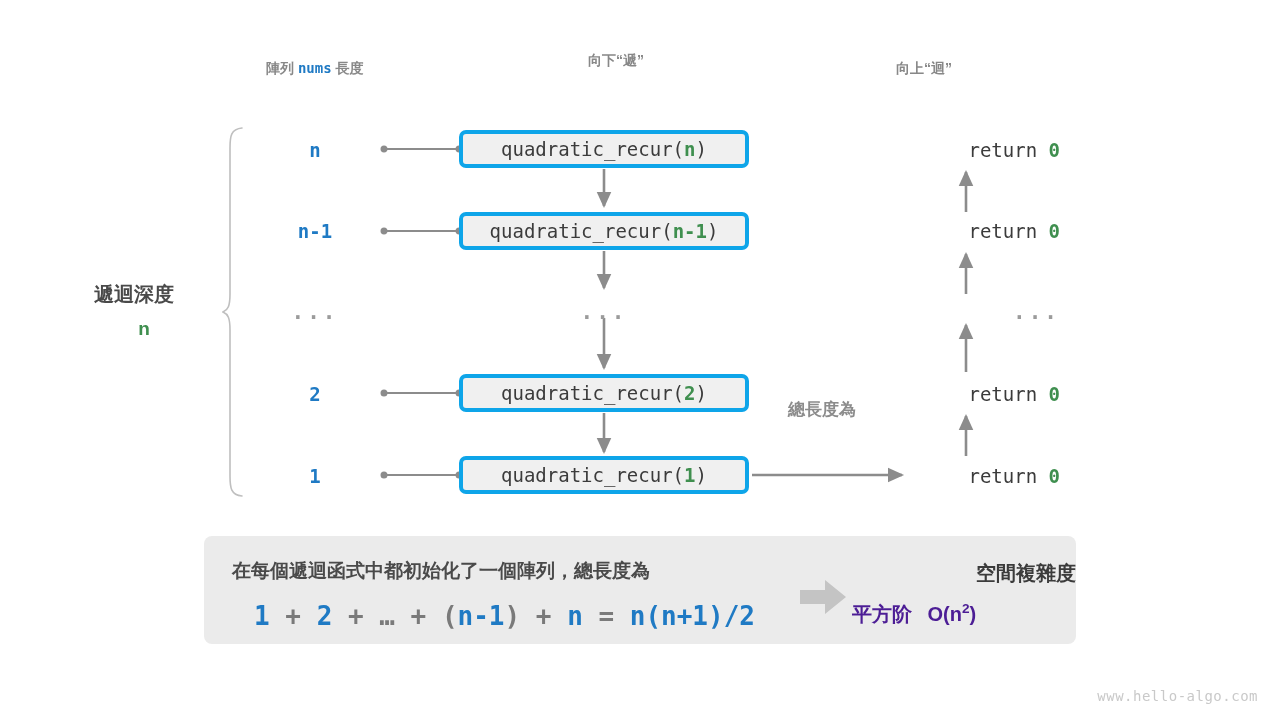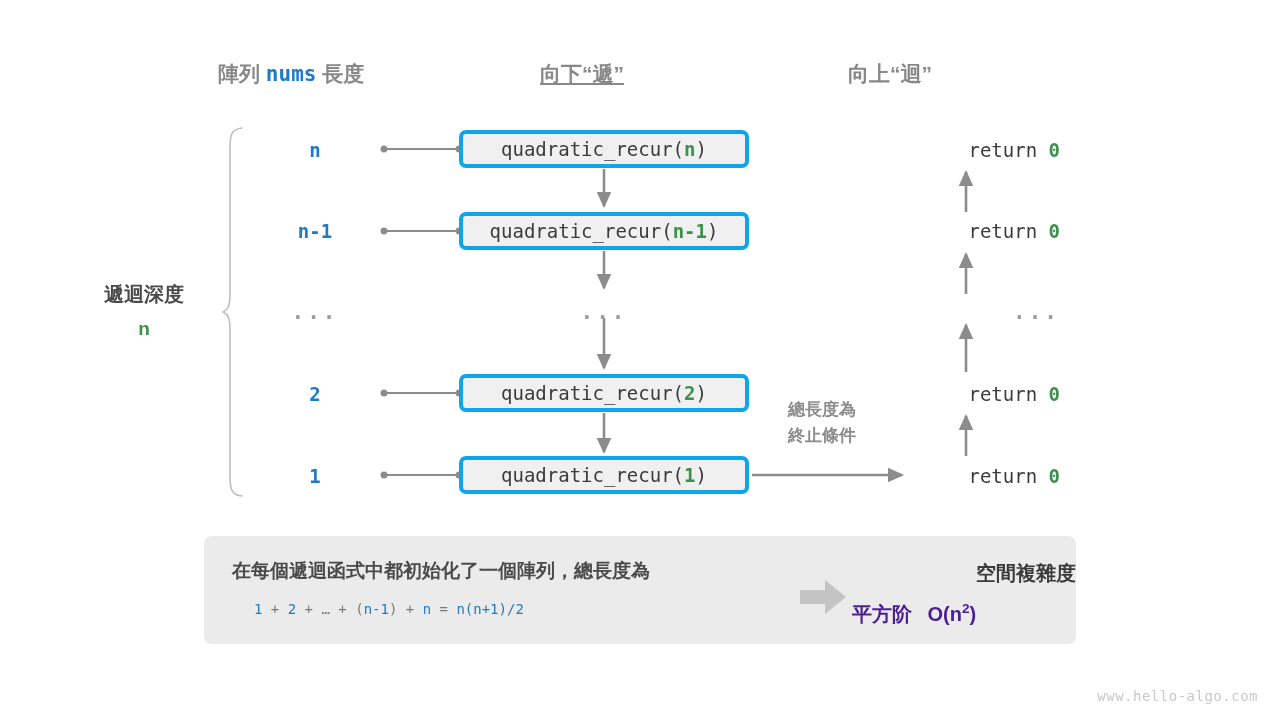--- a/index.html
+++ b/index.html
@@ -11,41 +11,41 @@
     width: 1280px;
     height: 720px;
     position: relative;
     overflow: hidden;
     font-family: "Liberation Sans", "DejaVu Sans", sans-serif;
     -webkit-font-smoothing: antialiased;
   }
   
   .col-head {
     position: absolute;
-    font-size: 21px;
+    font-size: 14px;
     font-weight: bold;
     color: #888888;
     white-space: nowrap;
+    margin-left: 48px;
   }
   .col-head .nums {
     color: #1f7ac4;
     font-family: "DejaVu Sans Mono", "Liberation Mono", monospace;
     font-weight: bold;
   }
   #head-array   { left: 218px; top: 60px; }
-  #head-down    { left: 540px; top: 60px; text-decoration: underline; }
+  #head-down    { left: 540px; top: 52px; }
   #head-up      { left: 848px; top: 60px; }
 
   
   #depth-label {
     position: absolute;
     left: 94px;
     top: 281px;
     width: 100px;
-    text-align: center;
     font-size: 20px;
     font-weight: bold;
     color: #4a4a4a;
     white-space: nowrap;
   }
   #depth-value {
     position: absolute;
     left: 94px;
     top: 318px;
     width: 100px;
@@ -172,22 +172,22 @@
     top: 558px;
     font-size: 19px;
     font-weight: bold;
     color: #4a4a4a;
     white-space: nowrap;
   }
   #summary-formula {
     position: absolute;
     left: 254px;
     top: 601px;
-    font-size: 14px;
-    font-weight: normal;
+    font-size: 26px;
+    font-weight: bold;
     color: #7a7a7a;
     font-family: "DejaVu Sans Mono", "Liberation Mono", monospace;
     white-space: nowrap;
     text-align: center;
   }
   #summary-formula .b { color: #1f7ac4; }
   #summary-arrow {
     position: absolute;
     left: 800px;
     top: 580px;
@@ -334,21 +334,20 @@
   <span>return</span>
   <span class="zero">0</span>
 </div>
 <div class="ret" style="top:465px;">
   <span>return</span>
   <span class="zero">0</span>
 </div>
 
 <div id="trigger-note">
   <div>總長度為</div>
-  <div>終止條件</div>
 </div>
 
 <div id="summary"></div>
 <div id="summary-text">在每個遞迴函式中都初始化了一個陣列，總長度為</div>
 <div id="summary-formula"><span class="b">1</span><span> + </span><span class="b">2</span><span> + </span><span>…</span><span> + </span><span>(</span><span class="b">n-1</span><span>)</span><span> + </span><span class="b">n</span><span> = </span><span class="b">n(n+1)/2</span></div>
 
 <svg id="summary-arrow" width="46" height="34" viewBox="0 0 46 34">
   <path d="M0 10 H25 V0 L46 17 L25 34 V24 H0 Z" fill="#c4c4c4"></path>
 </svg>
 

